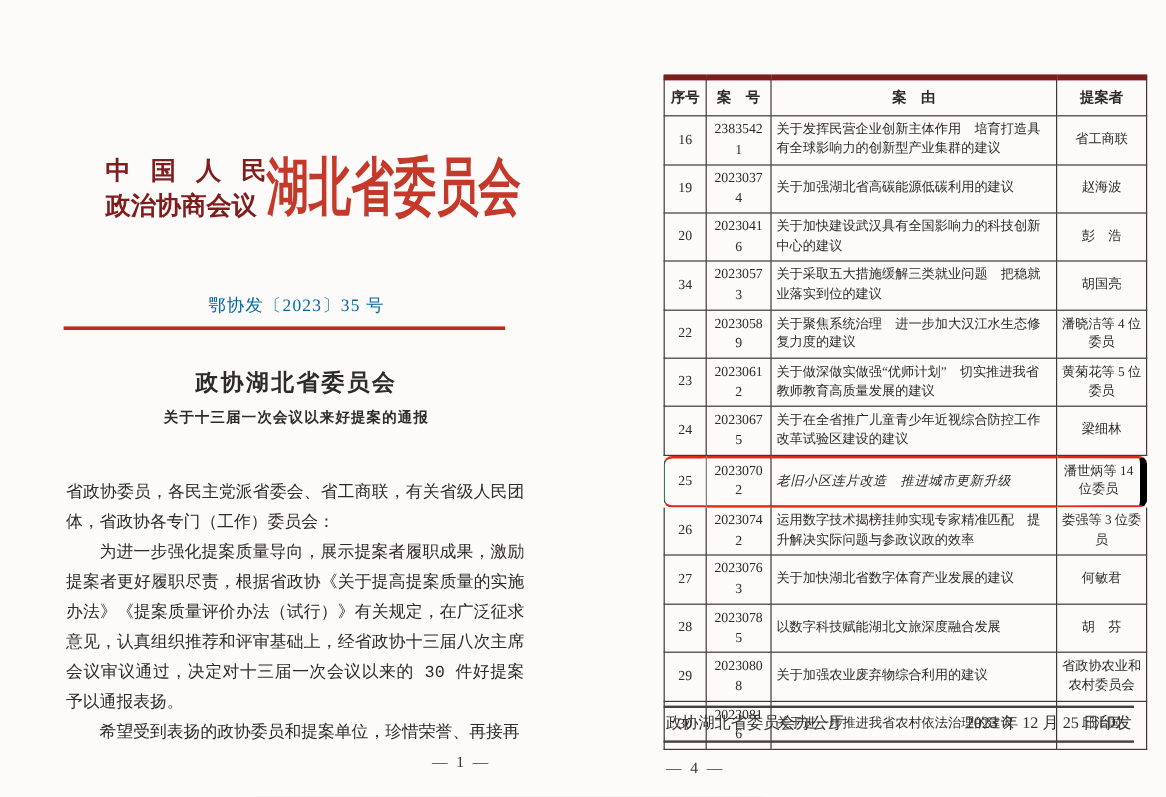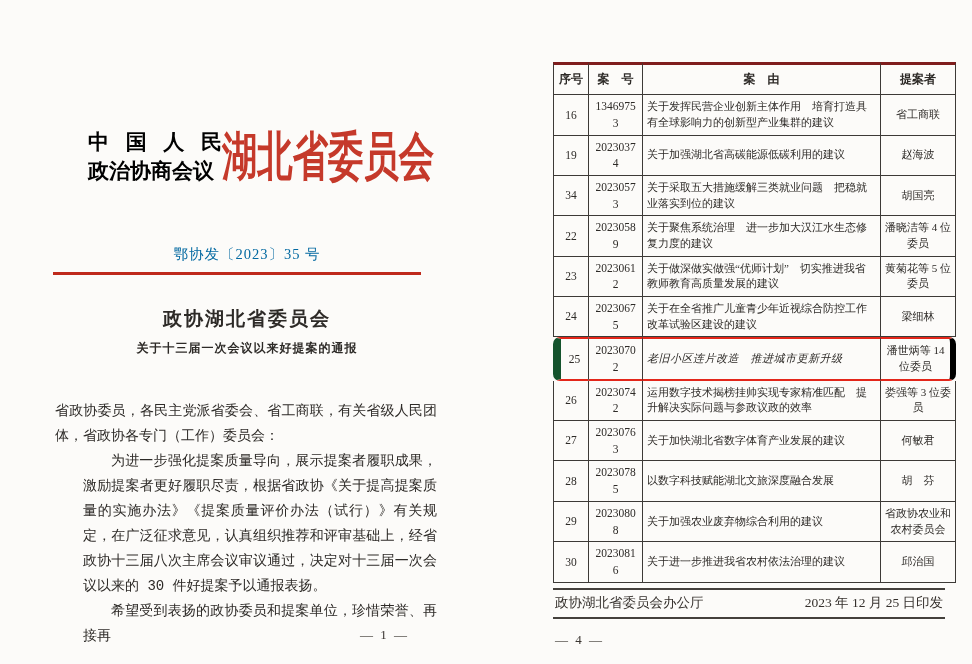--- a/index.html
+++ b/index.html
@@ -8,66 +8,66 @@
     background:#fcfbf9; overflow:hidden;
     font-family:"Liberation Serif","DejaVu Serif",serif;
     color:#2d2a27;
   }
   .page { position:absolute; top:0; height:664px; }
   .page-left  { left:0;   width:500px; }
   .page-right { left:500px; width:472px; }
 
   
   .letterhead { position:absolute; left:88px; top:128px; display:flex; align-items:center; }
-  .lh-small { width:134px; color:#000000; font-weight:700; }
+  .lh-small { width:134px; color:#7f1d1d; font-weight:700; }
   .lh-l1 { font-size:21px; line-height:1.4; text-align:justify; text-align-last:justify; }
   .lh-l2 { font-size:21px; line-height:1.4; white-space:nowrap; }
   .lh-big {
     font-size:52px; font-weight:700; color:#c5392a; white-space:nowrap;
     line-height:1.05; transform:scaleX(0.68); transform-origin:left center;
   }
   .doc-number { position:absolute; top:245px; left:0; width:494px; text-align:center;
     font-size:14.5px; letter-spacing:1px; color:#0369a1; }
   .red-rule { position:absolute; top:272px; left:53px; width:368px; height:3px; background:#bf2a1c; }
 
   .title1 { position:absolute; top:306px; left:0; width:494px; margin:0; text-align:center;
     font-size:19px; font-weight:700; letter-spacing:2px; }
   .title2 { position:absolute; top:340px; left:0; width:494px; margin:0; text-align:center;
     font-size:12px; font-weight:700; letter-spacing:1px; }
 
   .body-text { position:absolute; top:399px; left:55px; width:382px;
     font-size:14px; line-height:25px; text-align:justify; }
   .body-text p { margin:0;font-family:Liberation Mono, monospace; }
-  .body-text p.indent { text-indent:2em;margin-left:28px; }
+  .body-text p.indent { text-indent:2em; }
 
   .pageno { font-size:13px; letter-spacing:2px; color:#3a3531; }
   .pageno-left { position:absolute; top:627px; left:360px; }
 
   
   .proposal-table {
     position:absolute; left:53px; top:62px; width:382px;
     border-collapse:separate; border-spacing:0;
     font-size:11px; line-height:1.45; table-layout:fixed;
   }
   .proposal-table th, .proposal-table td {
     border-right:1px solid #3d3a37; border-bottom:1px solid #3d3a37;
     padding:3px 4px; vertical-align:middle; word-break:break-all;
   }
-  .proposal-table th { border-top:3px solid #7f1d1d; font-size:12px; font-weight:700;
+  .proposal-table th { border-top:5px solid #7f1d1d; font-size:12px; font-weight:700;
     text-align:center; padding:6px 2px; }
   .proposal-table th:first-child, .proposal-table td:first-child { border-left:1px solid #3d3a37; }
   .c-no   { width:30px;  text-align:center; }
   .c-case { width:49px;  text-align:center; }
   .c-subj { width:233px; text-align:left; }
   .c-prop { width:70px;  text-align:center; }
   td.c-no, td.c-case { font-size:11.5px; }
 
   
   tr.hl td { border-top:2px solid #e3261a; border-bottom:2px solid #e3261a; }
-  tr.hl td:first-child { border-left:8px solid #14532d;
+  tr.hl td:first-child { border-left:1px solid #14532d;
     border-top-left-radius:7px; border-bottom-left-radius:7px; }
   tr.hl td:last-child { border-right:6px solid #000000;
     border-top-right-radius:7px; border-bottom-right-radius:7px; }
   tr.hl td.c-subj { font-style:italic; letter-spacing:0.5px; }
 
   .rp-footer { position:absolute; left:53px; top:588px; width:392px; }
   .hrule { height:2px; background:#44403c; }
   .footer-line { display:flex; justify-content:space-between; align-items:baseline;
     font-size:13.5px; padding:4px 2px 5px 2px; color:#35302c; }
   .pageno-right { margin-top:13px; margin-left:2px; }
@@ -111,34 +111,40 @@
           <th class="c-no">序号</th>
           <th class="c-case">案　号</th>
           <th class="c-subj">案　由</th>
           <th class="c-prop">提案者</th>
         </tr>
       </thead>
       <tbody>
 
           <tr>
             <td class="c-no">16</td>
-            <td class="c-case">13469753</td>
+            <td class="c-case">23835421</td>
             <td class="c-subj">关于发挥民营企业创新主体作用　培育打造具有全球影响力的创新型产业集群的建议</td>
             <td class="c-prop">省工商联</td>
           </tr>
 
 
 
           <tr>
             <td class="c-no">19</td>
             <td class="c-case">20230374</td>
             <td class="c-subj">关于加强湖北省高碳能源低碳利用的建议</td>
             <td class="c-prop">赵海波</td>
           </tr>
 
+          <tr>
+            <td class="c-no">20</td>
+            <td class="c-case">20230416</td>
+            <td class="c-subj">关于加快建设武汉具有全国影响力的科技创新中心的建议</td>
+            <td class="c-prop">彭　浩</td>
+          </tr>
 
           <tr>
             <td class="c-no">34</td>
             <td class="c-case">20230573</td>
             <td class="c-subj">关于采取五大措施缓解三类就业问题　把稳就业落实到位的建议</td>
             <td class="c-prop">胡国亮</td>
           </tr>
 
           <tr>
             <td class="c-no">22</td>

